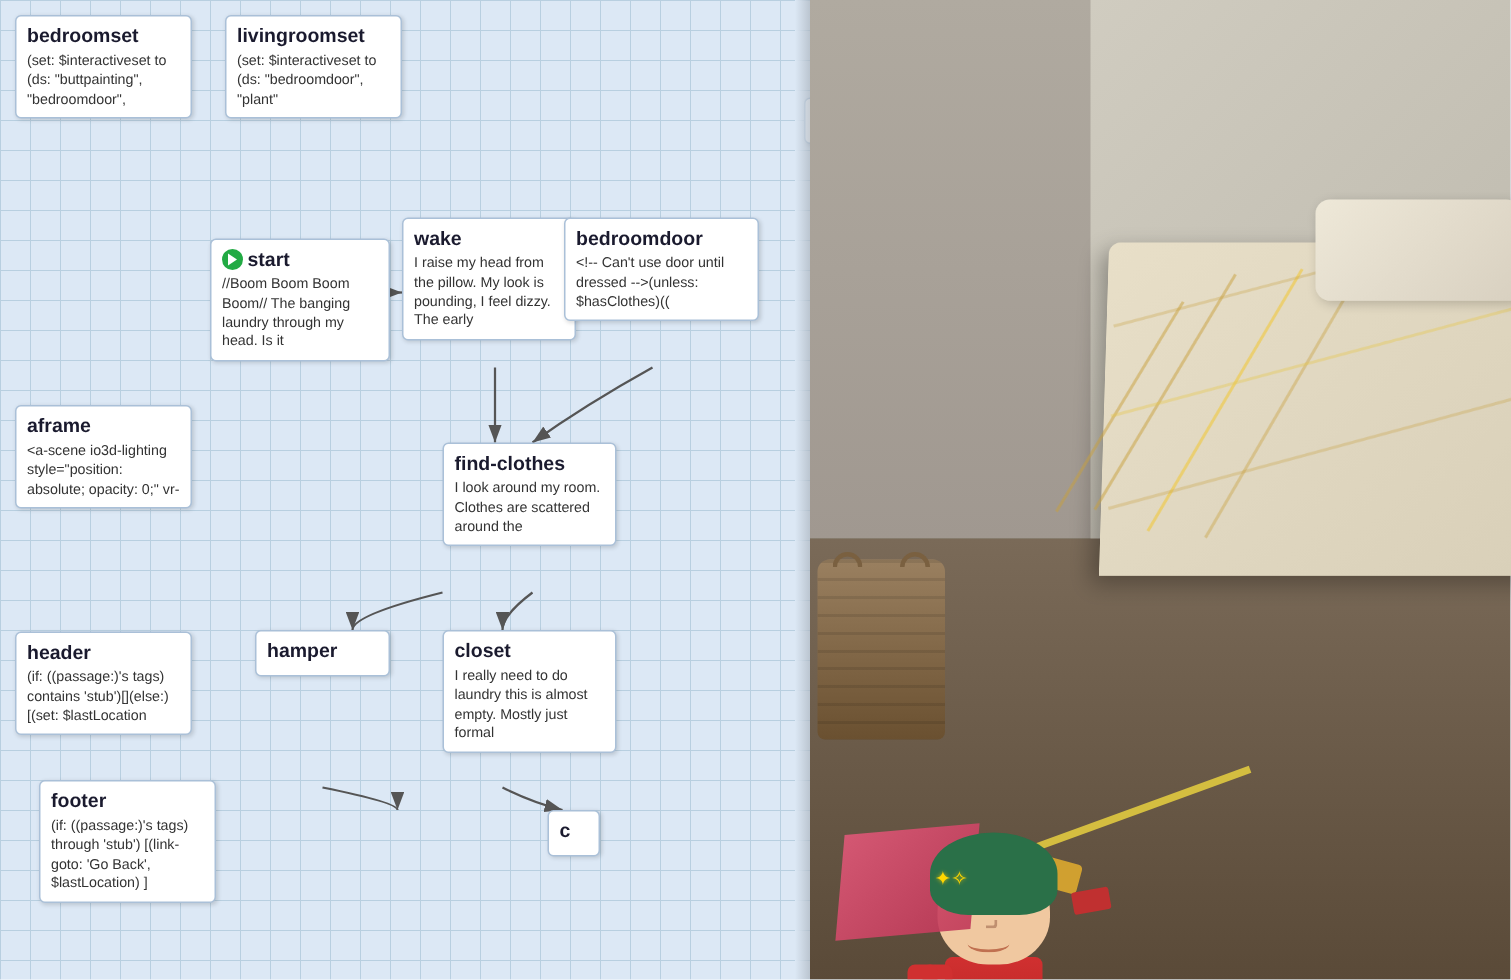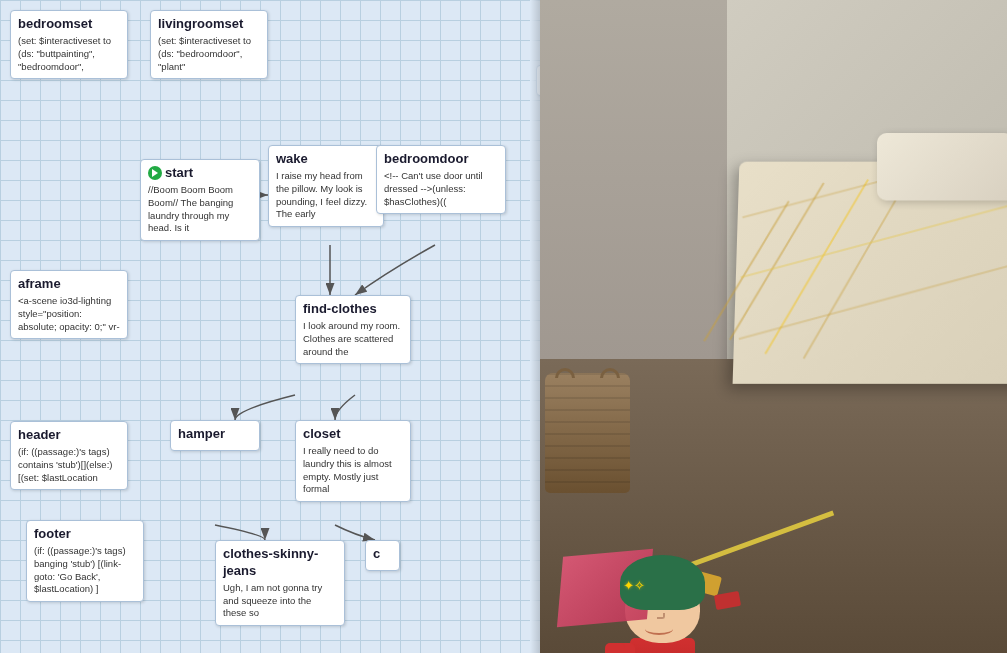--- a/index.html
+++ b/index.html
@@ -173,27 +173,23 @@
     <div class="node-title">hamper</div>
   </div>
 
   <div class="node-card" style="left:295px; top:420px; max-width:116px;">
     <div class="node-title">closet</div>
     <div class="node-content">I really need to do laundry this is almost empty. Mostly just formal</div>
   </div>
 
   <div class="node-card" style="left:10px; top:520px; max-width:118px;margin-left:16px;">
     <div class="node-title">footer</div>
-    <div class="node-content">(if: ((passage:)'s tags) banging 'stub') [(link-goto: 'Go Back', $lastLocation) ]</div>
-  </div>
-
-  <div class="node-card" style="left:215px; top:540px; max-width:130px;">
-    <div class="node-title">clothes-skinny-jeans</div>
-    <div class="node-content">Ugh, I am not gonna try and squeeze into the these so</div>
-  </div>
+    <div class="node-content">(if: ((passage:)'s tags) through 'stub') [(link-goto: 'Go Back', $lastLocation) ]</div>
+  </div>
+
 
   <div class="node-card" style="left:365px; top:540px; max-width:50px; min-width:35px;">
     <div class="node-title">c</div>
   </div>
 
   <div style="position:absolute; top:0; left:530px; width:20px; height:653px; background: linear-gradient(90deg, rgba(220,232,245,1), rgba(0,0,0,0.3)); pointer-events:none; z-index:10;"></div>
 </div>
 
 <div id="right-panel">
 

